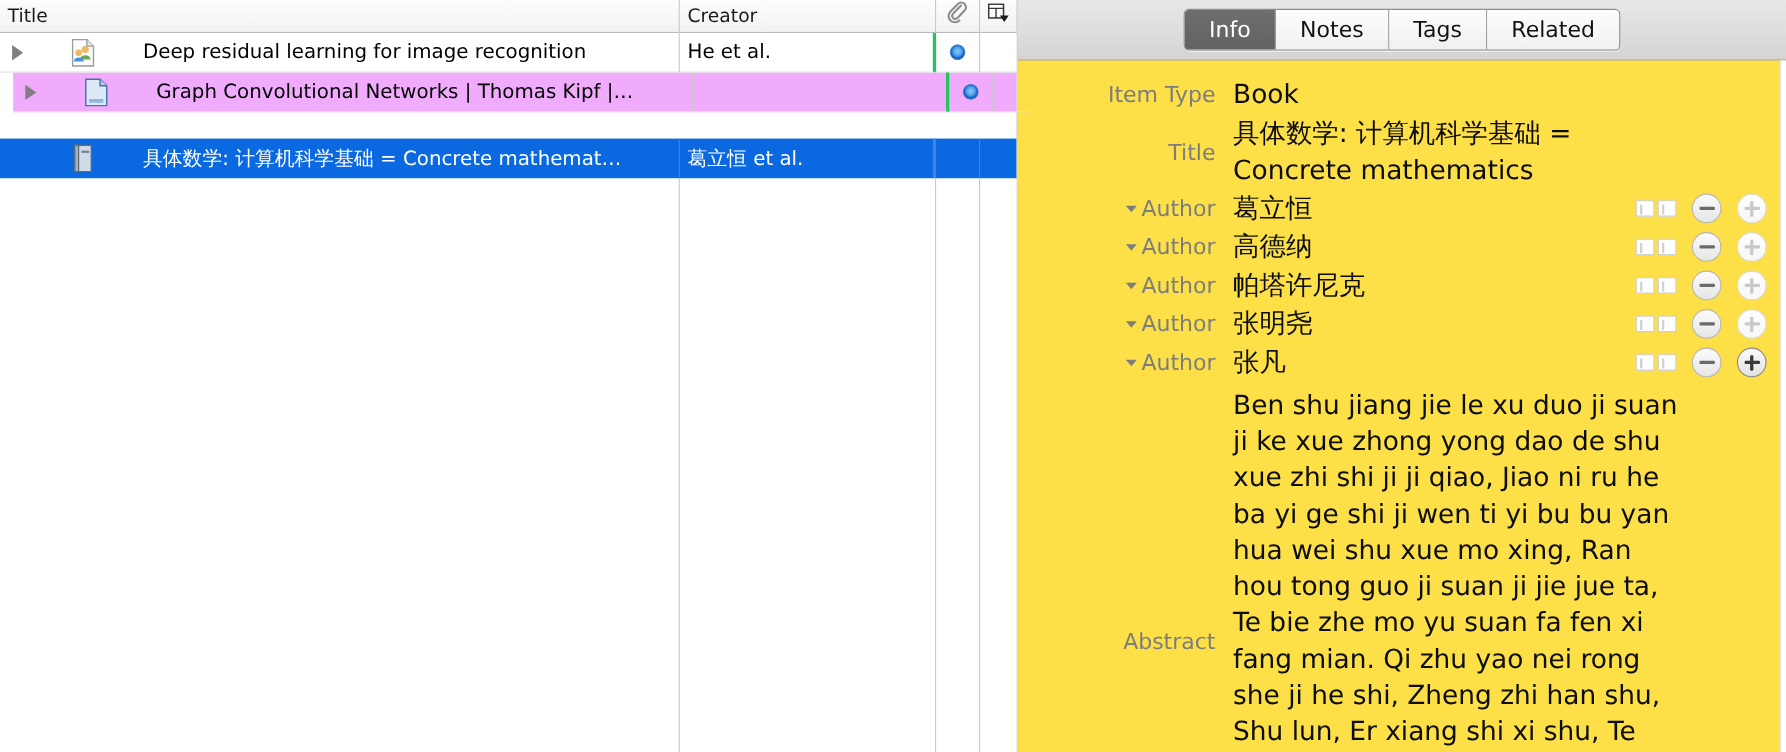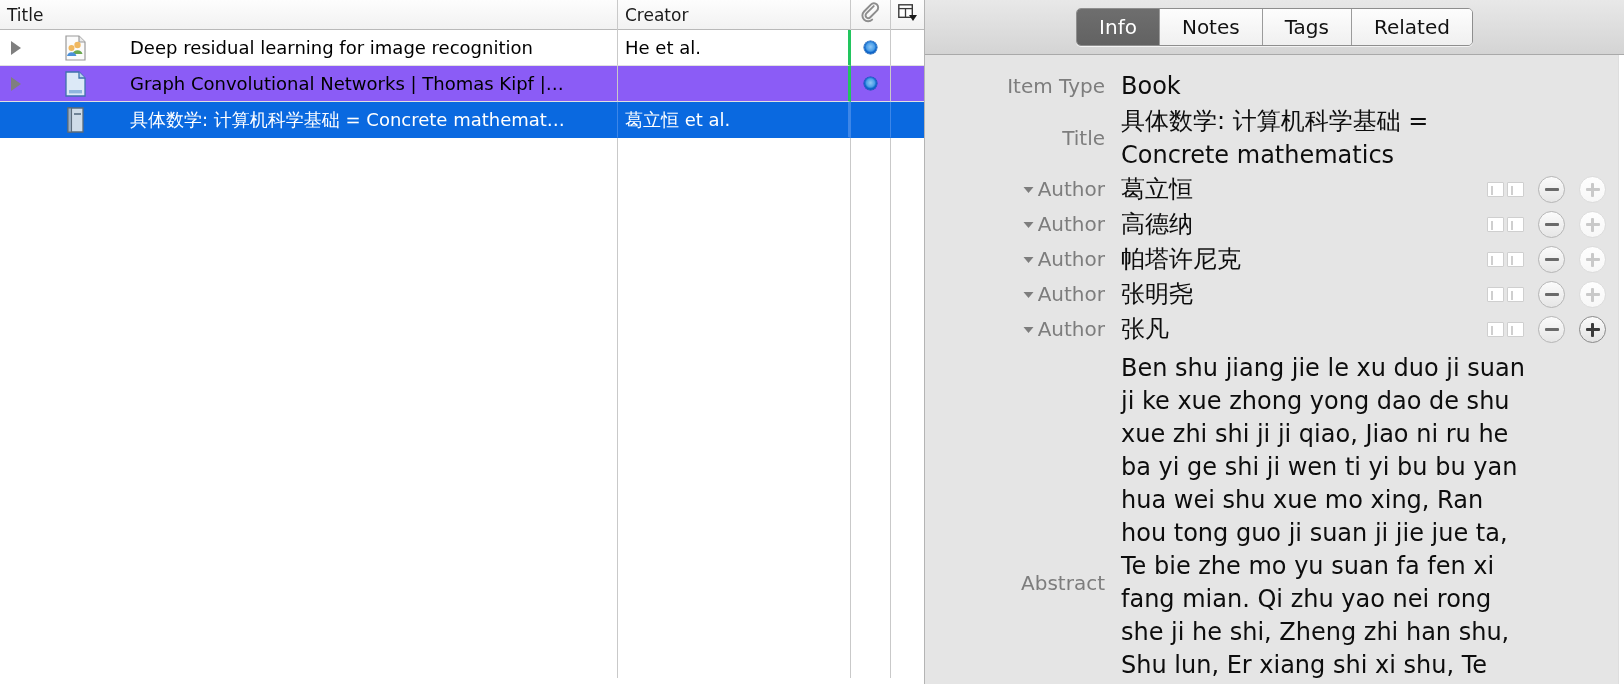--- a/index.html
+++ b/index.html
@@ -30,22 +30,22 @@
         border-right: 1px solid #c9c9c9; overflow: hidden; white-space: nowrap; }
   .ch-title { width: 618px; flex: 0 0 618px; }
   .ch-creator { width: 233px; flex: 0 0 233px; }
   .ch-attach { width: 40px; flex: 0 0 40px; justify-content: center; padding-left: 0; }
   .ch-picker { width: 33px; flex: 0 0 33px; justify-content: center; padding-left: 0;
                border-right: none; }
 
   .rows { flex: 1 1 auto; background: #fff; }
   .row { display: flex; height: 36px; align-items: stretch; font-size: 18px; }
   .row.odd  { background: #ffffff; }
-  .row.even { background: #8b5cf6; }
-  .row.selected { background: #0a69e0; color: #ffffff; }
+  .row.even { background: #f0abfc; margin-left: 12px; }
+  .row.selected { background: #0a69e0; color: #ffffff; margin-top: 24px; }
   .cell { display: flex; align-items: center; overflow: hidden; white-space: nowrap;
           border-bottom: 1px solid #e0e0e0; }
   .c-title   { width: 618px; flex: 0 0 618px; border-right: 1px solid #c9c9c9; padding-left: 2px; gap: 32px; }
   .c-creator { width: 233px; flex: 0 0 233px; border-right: 3px solid #22c55e; padding-left: 7px; }
   .c-attach  { width: 40px;  flex: 0 0 40px; border-right: 1px solid #c9c9c9;
                justify-content: center; }
   .c-pad     { width: 33px;  flex: 0 0 33px; }
   .row.selected .cell { border-bottom-color: #0a69e0; border-right-color: #3d86e8; }
   .row.selected .c-pad { border-bottom-color:#0a69e0; }
 
@@ -62,21 +62,21 @@
   .filler .fl-attach { width: 40px; flex: 0 0 40px; border-right: 1px solid #c9c9c9; }
 
   .dot { width: 13px; height: 13px; border-radius: 50%;
          background: radial-gradient(circle at 50% 45%, #8fc6f5 0%, #4c9fe8 42%, #0b63c9 60%, #0a56ad 100%);
          box-shadow: 0 0 0 0.5px #0a56ad; }
 
   
   .info-pane {
     width: 699px; height: 684px;
     display: flex; flex-direction: column;
-    background: #e5e5e5;
+    background: #fde047;
   }
   .tabbar {
     height: 55px; flex: 0 0 55px;
     background: linear-gradient(to bottom, #e8e8e8 0%, #d4d4d4 100%);
     border-bottom: 1px solid #a9a9a9;
     display: flex; align-items: center; justify-content: center;
   }
   .tabgroup { display: flex; height: 38px; border-radius: 5px; overflow: hidden;
               border: 1px solid #8e8e8e;
               box-shadow: 0 1px 0 rgba(255,255,255,.7); }

